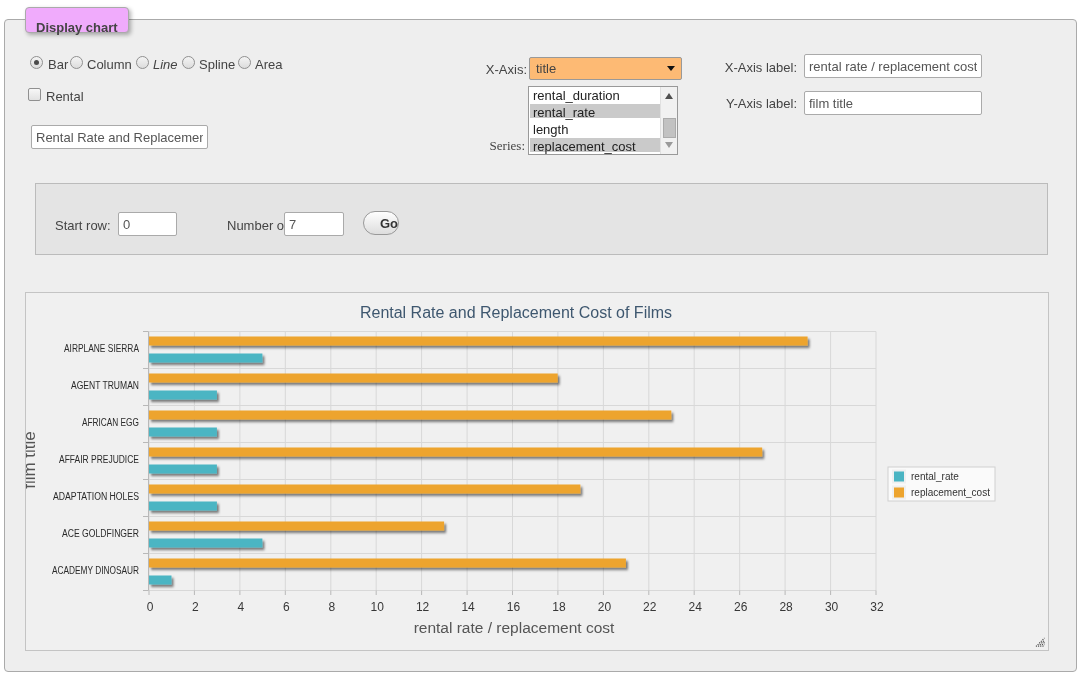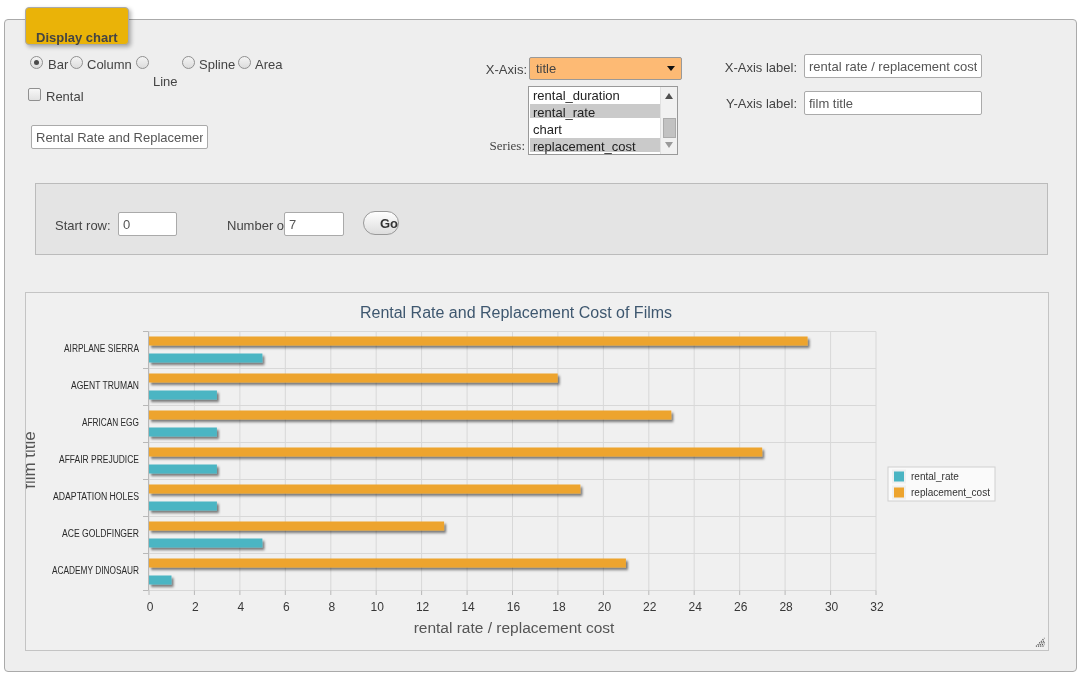--- a/index.html
+++ b/index.html
@@ -1,21 +1,21 @@
 <!DOCTYPE html>
 <html><head>
 <meta charset="utf-8">
 <style>
 * { box-sizing: border-box; margin: 0; padding: 0; }
 html,body { width:1081px; height:681px; background:#fff; font-family:"Liberation Sans",sans-serif; }
 #fs { position:absolute; left:4px; top:19px; width:1073px; height:653px; background:#eee;
       border:1px solid #aaa; border-radius:4px; }
-#fslegend { position:absolute; left:25px; top:7px; height:26px; background:#eab308; border:1px solid #aaa;
+#fslegend { position:absolute; left:25px; top:7px; height:26px; background:#f0abfc; border:1px solid #aaa;
       border-radius:4px; box-shadow:2px 2px 4px rgba(0,0,0,0.3); font-weight:bold; font-size:13px;
-      color:#444; line-height:24px; padding:18px 10px; z-index:5; }
+      color:#444; line-height:24px; padding:8px 10px; z-index:5; }
 .lbl { position:absolute; font-size:13px; color:#444; white-space:nowrap; }
 .rlbl { text-align:right; }
 input[type=text] { position:absolute; border:1px solid #aaa; background:#fff; font-family:"Liberation Sans",sans-serif;
       font-size:13px; color:#555; padding:0 4px; border-radius:2px; }
 .radio { position:absolute; width:13px; height:13px; border:1px solid #909090; border-radius:50%;
       background:linear-gradient(#f4f4f4,#dcdcdc); }
 .radio.on::after { content:""; position:absolute; left:3px; top:3px; width:5px; height:5px;
       border-radius:50%; background:#4a4a4a; }
 .check { position:absolute; width:13px; height:13px; border:1px solid #909090; border-radius:2px;
       background:linear-gradient(#f7f7f7,#e2e2e2); }
@@ -46,42 +46,42 @@
 </head>
 <body>
 <div id="fs"></div>
 <div id="fslegend">Display chart</div>
 
 <div class="radio on" style="left:30px;top:56px;"></div>
 <div class="lbl" style="left:48px;top:57px;">Bar</div>
 <div class="radio" style="left:70px;top:56px;"></div>
 <div class="lbl" style="left:87px;top:57px;">Column</div>
 <div class="radio" style="left:136px;top:56px;"></div>
-<div class="lbl" style="left:153px;top:74px;">Line</div>
+<div class="lbl" style="left:153px;top:57px;font-style:italic;">Line</div>
 <div class="radio" style="left:182px;top:56px;"></div>
 <div class="lbl" style="left:199px;top:57px;">Spline</div>
 <div class="radio" style="left:238px;top:56px;"></div>
 <div class="lbl" style="left:255px;top:57px;">Area</div>
 
 <div class="check" style="left:28px;top:88px;"></div>
 <div class="lbl" style="left:46px;top:89px;">Rental</div>
 
 <input type="text" style="left: 31px; top: 125px; width: 177px; height: 24px;" value="Rental Rate and Replacement Cost of Films">
 
 <div class="lbl rlbl" style="left:427px;top:62px;width:100px;">X-Axis:</div>
 <div id="selbox">
     <span>title</span>
     <div id="selarrow"></div>
   </div>
 
 <div class="lbl rlbl" style="left:425px;top:138px;width:100px;font-family:Liberation Serif, serif;">Series:</div>
 <div id="series">
   <div class="row" style="top:0px;">rental_duration</div>
   <div class="row sel" style="top:17px;">rental_rate</div>
-  <div class="row" style="top:34px;">chart</div>
+  <div class="row" style="top:34px;">length</div>
   <div class="row sel" style="top:51px;">replacement_cost</div>
   <div id="sbar">
       <div class="up"></div>
       <div class="thumb"></div>
       <div class="dn"></div>
     </div>
 </div>
 
 <div class="lbl rlbl" style="left:697px;top:60px;width:100px;">X-Axis label:</div>
 <input type="text" style="left: 804px; top: 54px; width: 178px; height: 24px;" value="rental rate / replacement cost">

